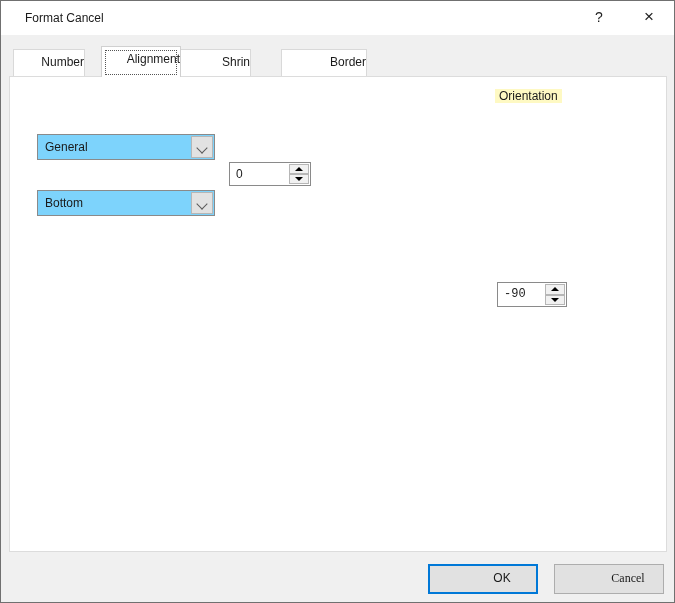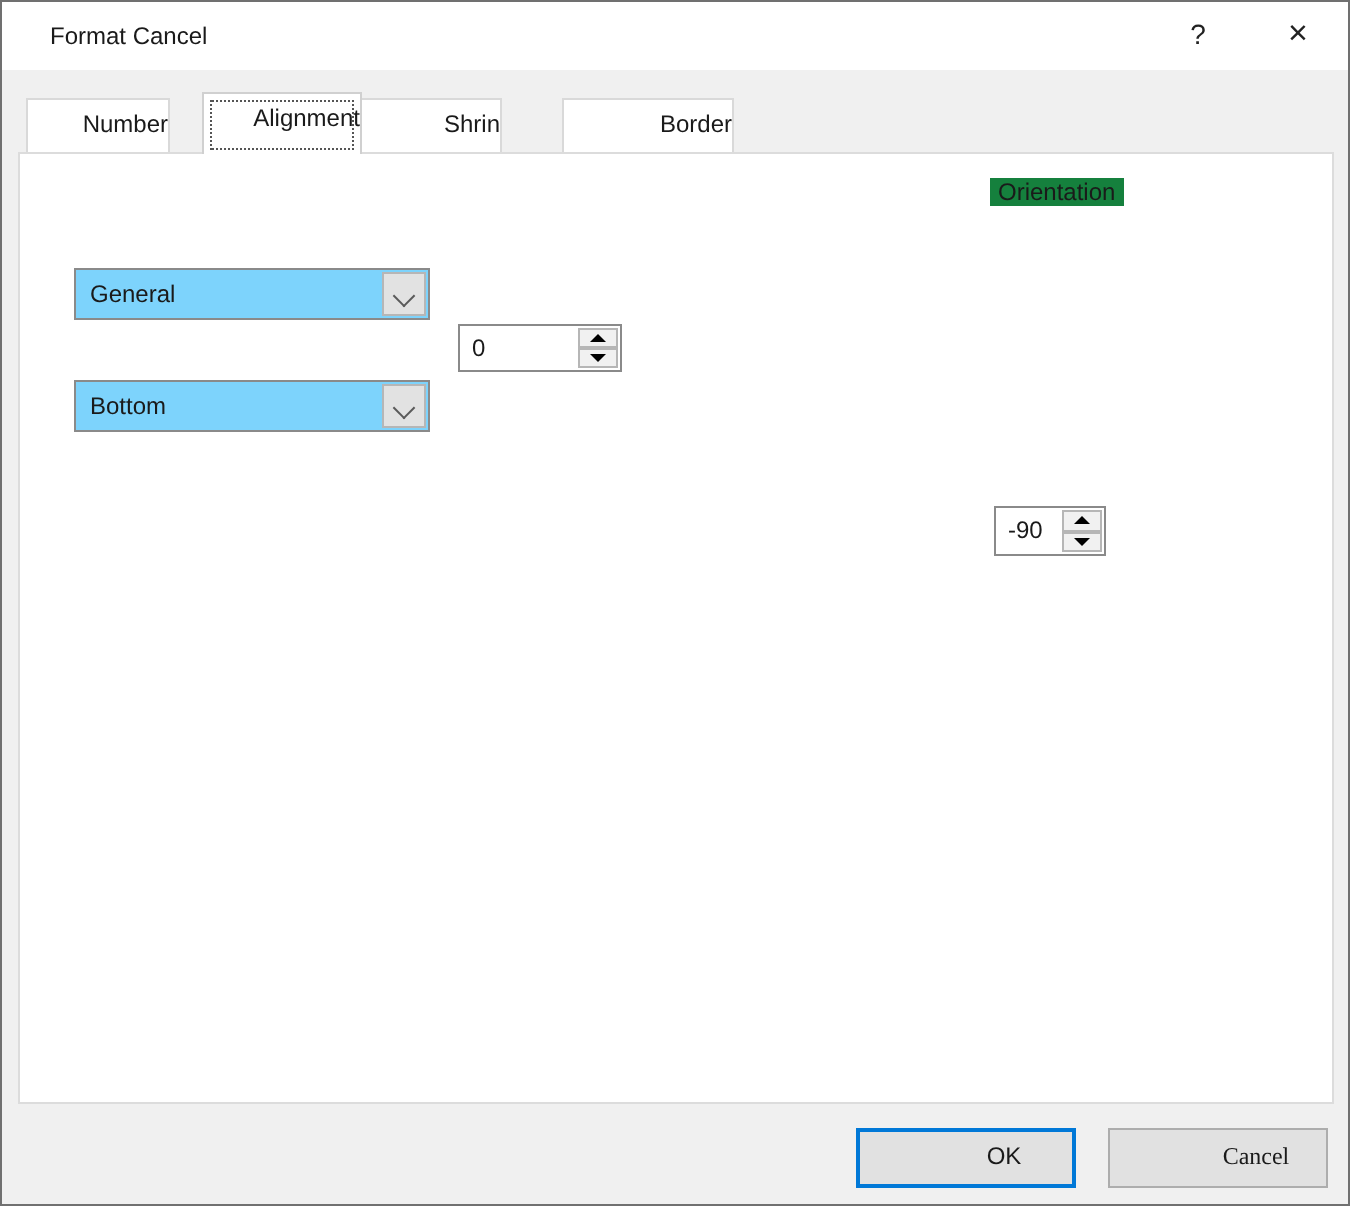--- a/index.html
+++ b/index.html
@@ -49,21 +49,21 @@
         border-left:4px solid transparent;border-right:4px solid transparent;
         border-bottom:4px solid #000;}
   .tri-dn{position:absolute;left:50%;top:50%;margin:-2px 0 0 -4px;width:0;height:0;
         border-left:4px solid transparent;border-right:4px solid transparent;
         border-top:4px solid #000;}
   
   .cb{width:13px;height:13px;background:#fff;border:1px solid #4a4a4a;box-sizing:border-box;}
   .cb.disabled{border-color:#c6c6c6;}
   
   .groupbox{border:1px solid #c3c3c3;box-sizing:border-box;}
-  .groupbox-label{background:#15803d;padding:0 4px;z-index:3;}
+  .groupbox-label{background:#fef9c3;padding:0 4px;z-index:3;}
   .ctrl-box{background:#fff;border:1px solid #8a8a8a;box-sizing:border-box;}
   .vtext{width:100%;text-align:center;line-height:19px;color:#404040;}
   
   .footer{left:0;top:551px;width:100%;height:51px;background:#f0f0f0;}
   .btn{box-sizing:border-box;text-align:center;line-height:26px;background:#e1e1e1;padding-left:38px;}
   .btn-ok{left:427px;top:563px;width:110px;height:30px;border:2px solid #0078d7;line-height:25px;}
   .btn-cancel{left:553px;top:563px;width:110px;height:30px;border:1px solid #adadad;line-height:27px;font-family:Liberation Serif, serif;}
 </style>
 </head>
 <body>
@@ -168,21 +168,21 @@
       <path d="M53 23.5 L57.5 28 L53 32.5 L48.5 28 Z" fill="#000"></path>
       <path d="M72 69.5 L76.5 74 L72 78.5 L67.5 74 Z" fill="#000"></path>
       <path d="M53 115.5 L57.5 120 L53 124.5 L48.5 120 Z" fill="#000"></path>
       <path d="M7 134.5 L11.5 139 L7 143.5 L2.5 139 Z" fill="#e01020" stroke="#8a0000" stroke-width="0.8"></path>
 
       <text x="9" y="78.5" transform="rotate(90 7 74)" font-size="12" fill="#404040" font-family="Liberation Sans, sans-serif">Text</text>
       <line x1="7" y1="104" x2="7" y2="132" stroke="#000" stroke-width="1.4"></line>
     </svg>
   </div>
 
-  <div class="abs spinner" style="left:496px;top:252px;width:56px;height:25px;">
+  <div class="abs spinner" style="left:496px;top:281px;width:70px;height:25px;font-family:Liberation Mono, monospace;">
     <span class="spin-value">-90</span>
     <span class="spin-btns">
       <span class="spin-up">
           <span class="tri-up"></span>
         </span>
       <span class="spin-dn">
           <span class="tri-dn"></span>
         </span>
     </span>
   </div>

